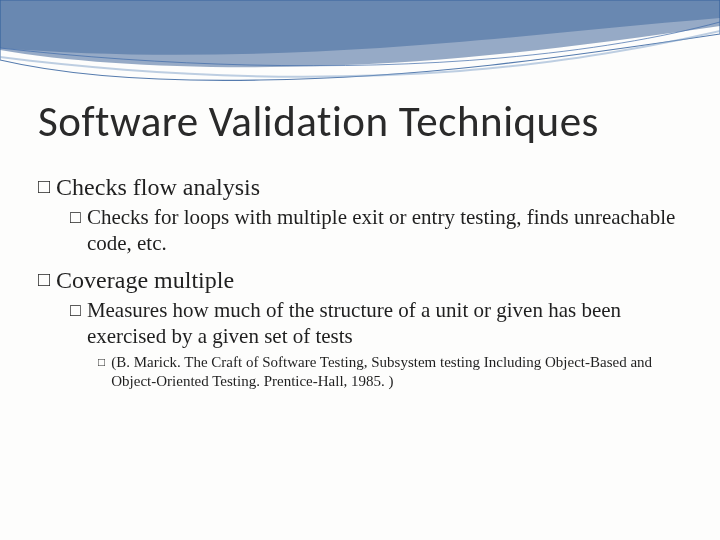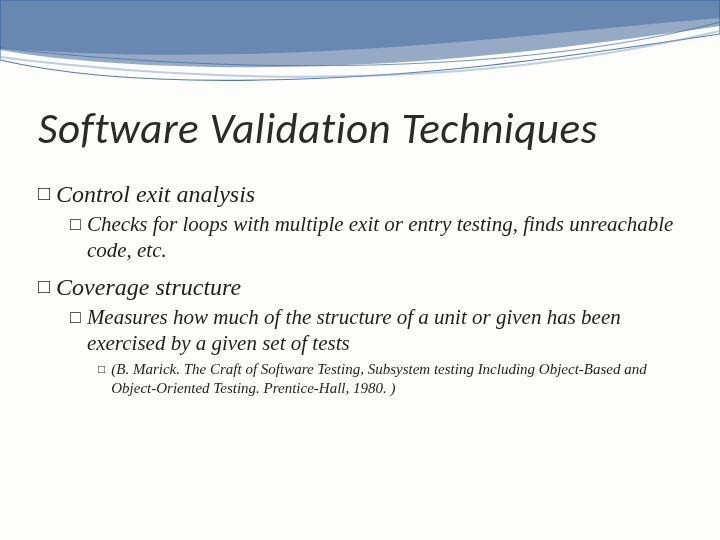--- a/index.html
+++ b/index.html
@@ -13,24 +13,23 @@
     position: absolute;
     top: 0; left: 0;
     width: 720px;
     height: 100px;
     overflow: hidden;
     pointer-events: none;
   }
   .wave-container svg { display: block; }
   .content {
     position: absolute;
-    top: 102px;
+    top: 95px;
     left: 38px;
     right: 30px;
-    font-style: italic;
   }
   .title {
     font-family: Calibri, 'Segoe UI', Arial, sans-serif;
     font-size: 43px;
     font-weight: 400;
     color: #2a2a2a;
     letter-spacing: 0.5px;
     margin-bottom: 24px;
   }
   .bullet-row {
@@ -64,37 +63,37 @@
     <path d="M0,56 C140,74 300,82 460,70 C560,62 640,48 720,30 L720,32 C640,50 560,64 460,72 C300,84 140,76 0,58 Z" fill="#7ea0c8" opacity="0.5"></path>
     <path d="M0,48 C160,66 340,72 500,58 C590,50 660,38 720,22" fill="none" stroke="#3d6aa8" stroke-width="1" opacity="0.7"></path>
   </svg>
 </div>
 
 <div class="content">
   <h1 class="title">Software Validation Techniques</h1>
 
   <div class="bullet-row lvl1">
     <span class="bsym">□</span>
-    <span class="btxt">Control exit analysis</span>
+    <span class="btxt">Checks flow analysis</span>
   </div>
 
   <div class="bullet-row lvl2">
     <span class="bsym">□</span>
     <span class="btxt">Checks for loops with  multiple exit or entry testing, finds unreachable  code, etc.</span>
   </div>
 
   <div class="gap"></div>
 
   <div class="bullet-row lvl1">
     <span class="bsym">□</span>
-    <span class="btxt">Coverage structure</span>
+    <span class="btxt">Coverage multiple</span>
   </div>
 
   <div class="bullet-row lvl2">
     <span class="bsym">□</span>
     <span class="btxt">Measures how much of the structure of a unit or given has been exercised by a given set of tests</span>
   </div>
 
   <div class="bullet-row lvl3">
     <span class="bsym">□</span>
-    <span class="btxt">(B. Marick. The Craft of Software Testing, Subsystem testing Including Object-Based and Object-Oriented Testing. Prentice-Hall, 1980. )</span>
+    <span class="btxt">(B. Marick. The Craft of Software Testing, Subsystem testing Including Object-Based and Object-Oriented Testing. Prentice-Hall, 1985. )</span>
   </div>
 </div>
 
 </body></html>

